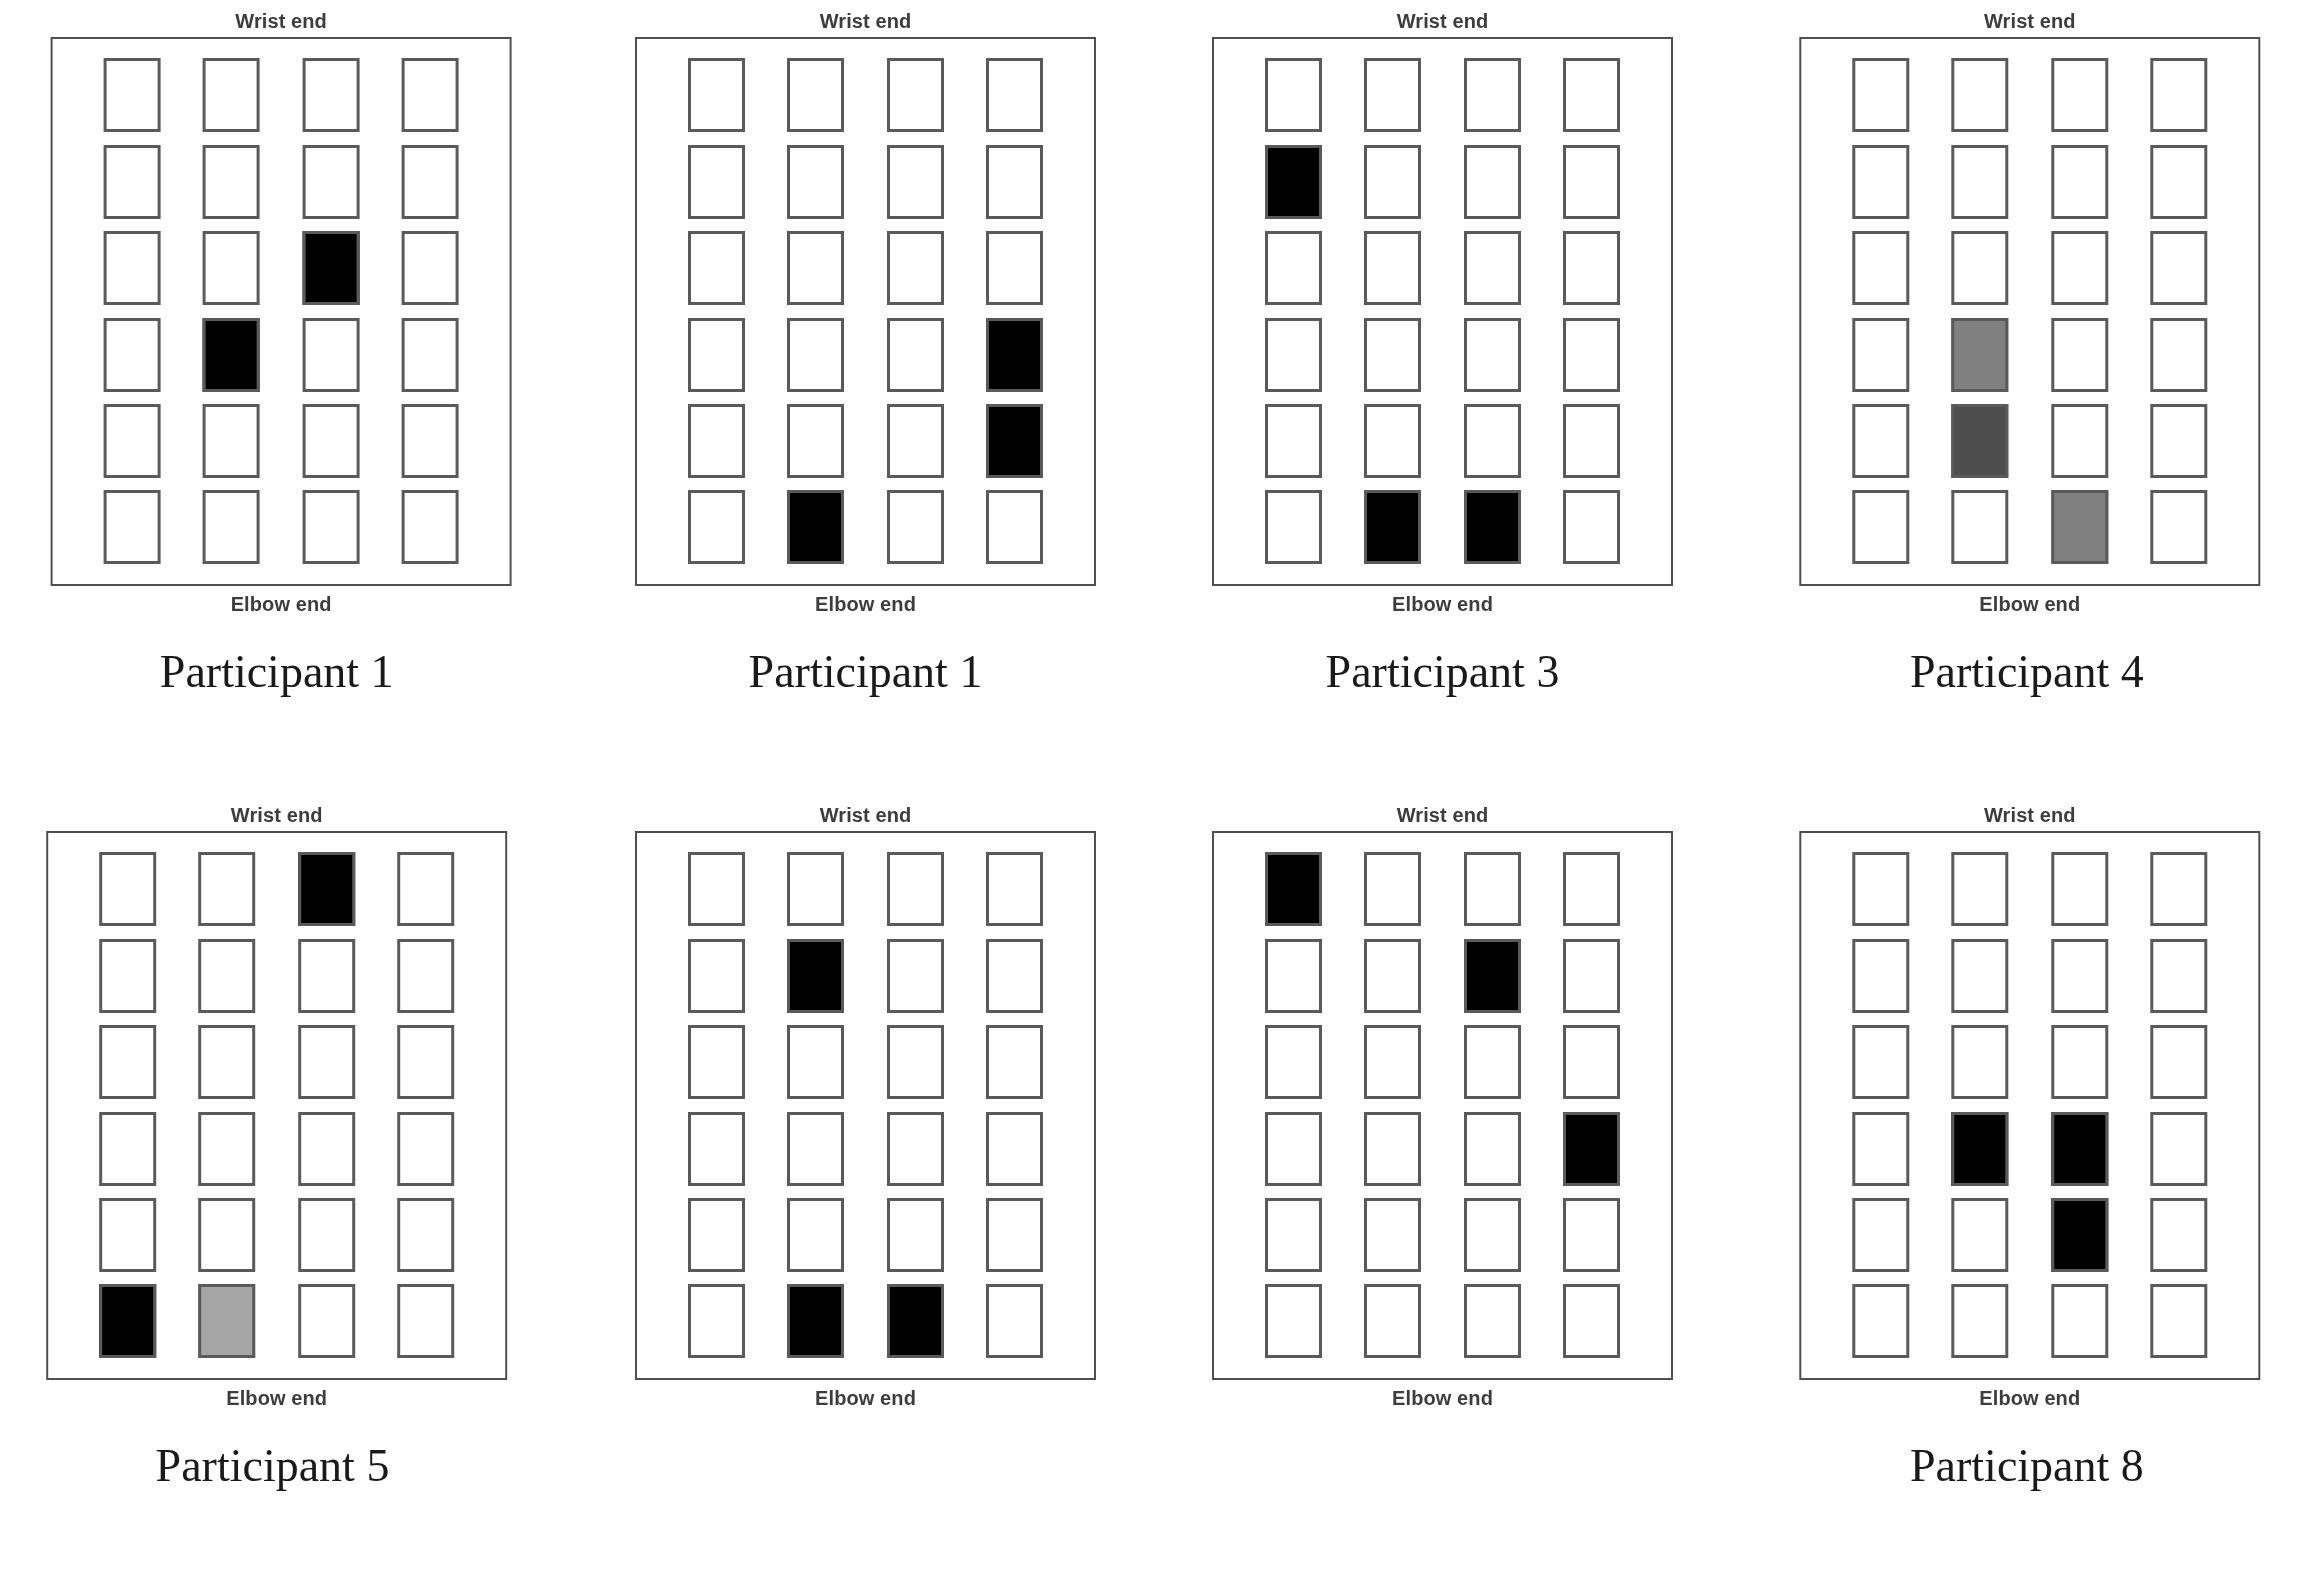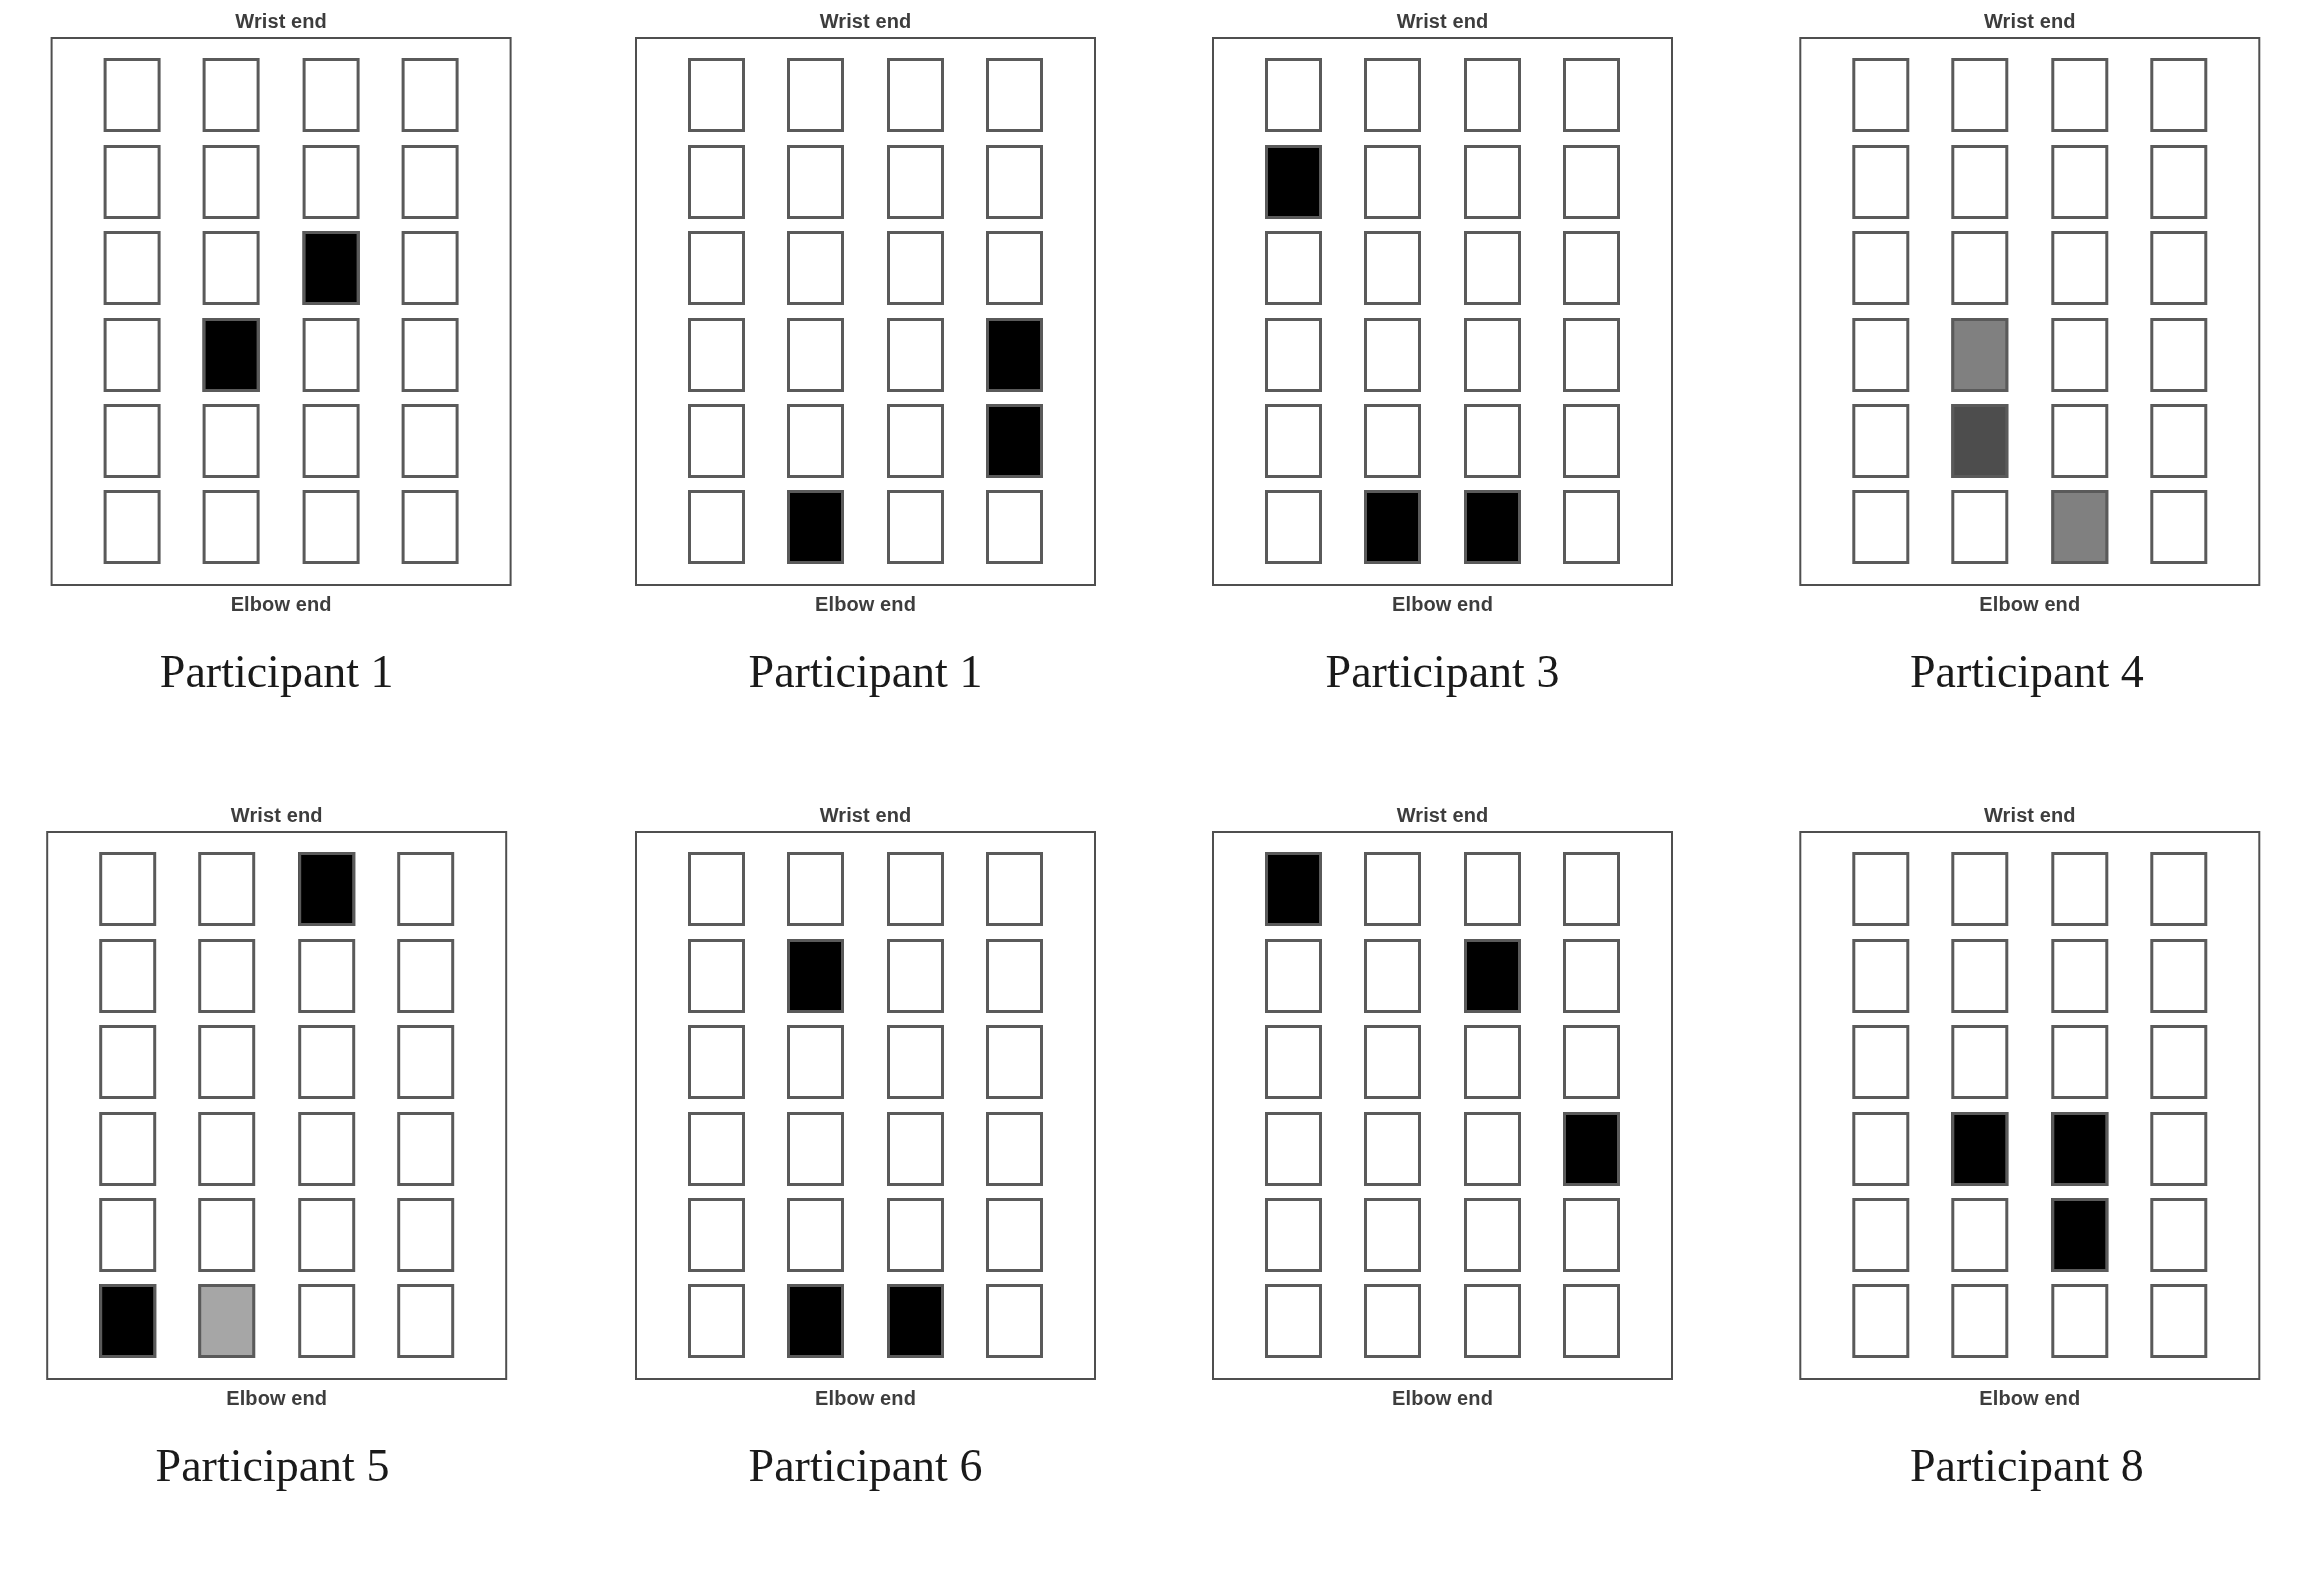--- a/index.html
+++ b/index.html
@@ -275,21 +275,20 @@
         <div class="cell" style="background: rgb(255, 255, 255);"></div>
         <div class="cell" style="background: rgb(255, 255, 255);"></div>
         <div class="cell" style="background: rgb(255, 255, 255);"></div>
         <div class="cell" style="background: rgb(255, 255, 255);"></div>
         <div class="cell" style="background: rgb(255, 255, 255);"></div>
         <div class="cell" style="background: rgb(0, 0, 0);"></div>
         <div class="cell" style="background: rgb(0, 0, 0);"></div>
         <div class="cell" style="background: rgb(255, 255, 255);"></div>
       </div>
       <div class="end-label elbow">Elbow end</div>
-      <div class="caption">Participant 6</div>
     </div>
     <div class="panel p7">
       <div class="end-label wrist">Wrist end</div>
       <div class="grid-box">
         <div class="cell" style="background: rgb(0, 0, 0);"></div>
         <div class="cell" style="background: rgb(255, 255, 255);"></div>
         <div class="cell" style="background: rgb(255, 255, 255);"></div>
         <div class="cell" style="background: rgb(255, 255, 255);"></div>
         <div class="cell" style="background: rgb(255, 255, 255);"></div>
         <div class="cell" style="background: rgb(255, 255, 255);"></div>

